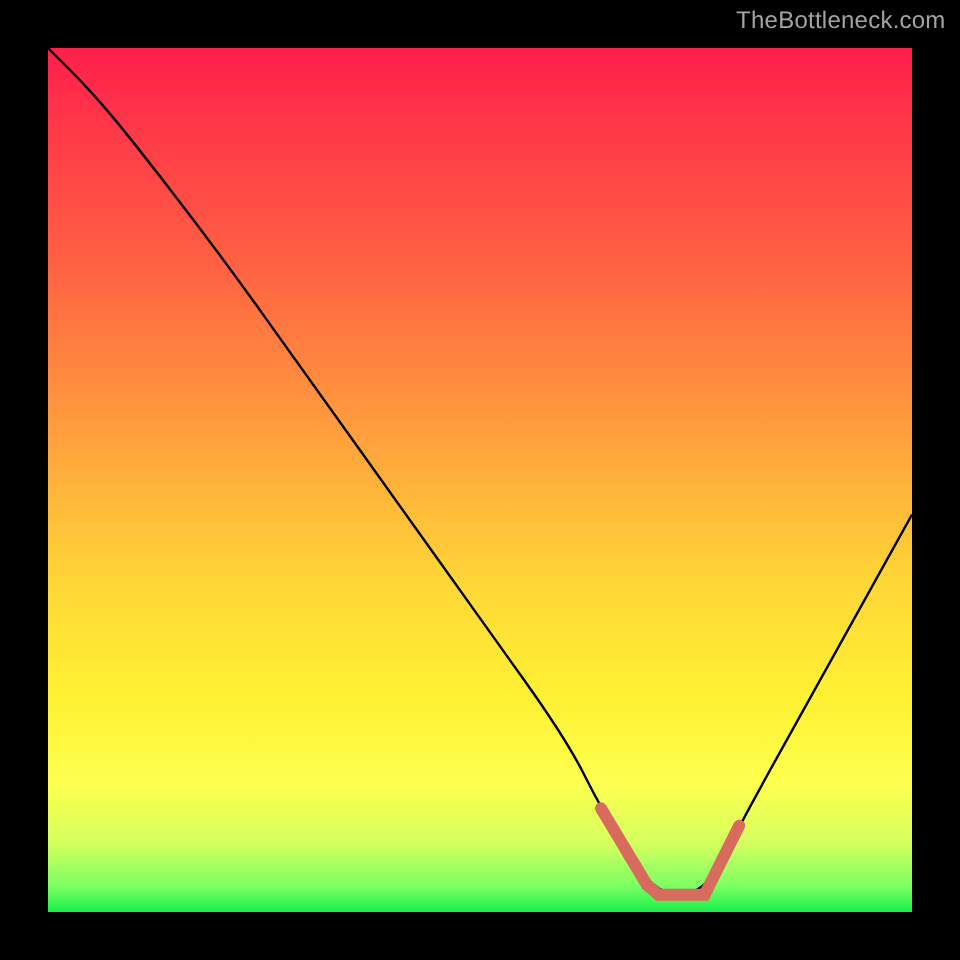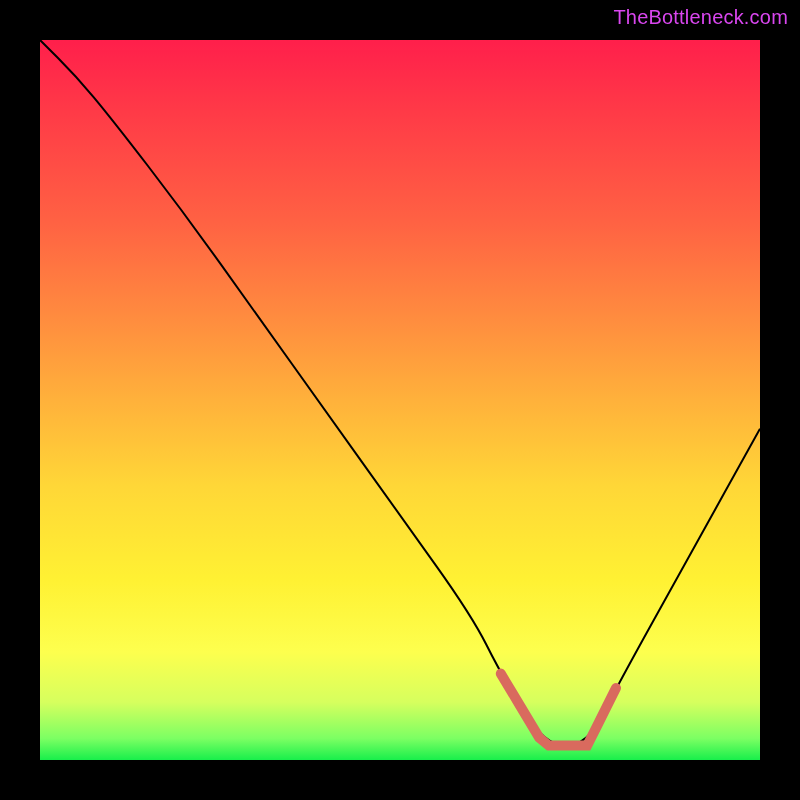--- a/index.html
+++ b/index.html
@@ -8,21 +8,21 @@
     width: 800px;
     height: 800px;
     background: #000;
     position: relative;
     font-family: Arial, sans-serif;
   }
   .attribution {
     position: absolute;
     top: 6px;
     right: 12px;
-    color: #d946ef;
+    color: #a3a3a3;
     font-size: 20px;
     letter-spacing: 0.2px;
   }
   .plot-area {
     position: absolute;
     left: 40px;
     top: 40px;
     width: 720px;
     height: 720px;
     overflow: hidden;

